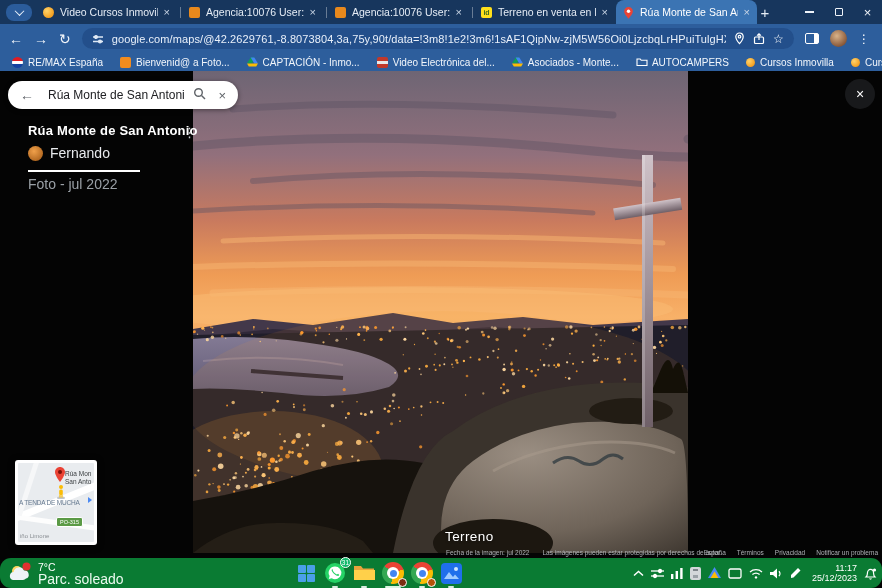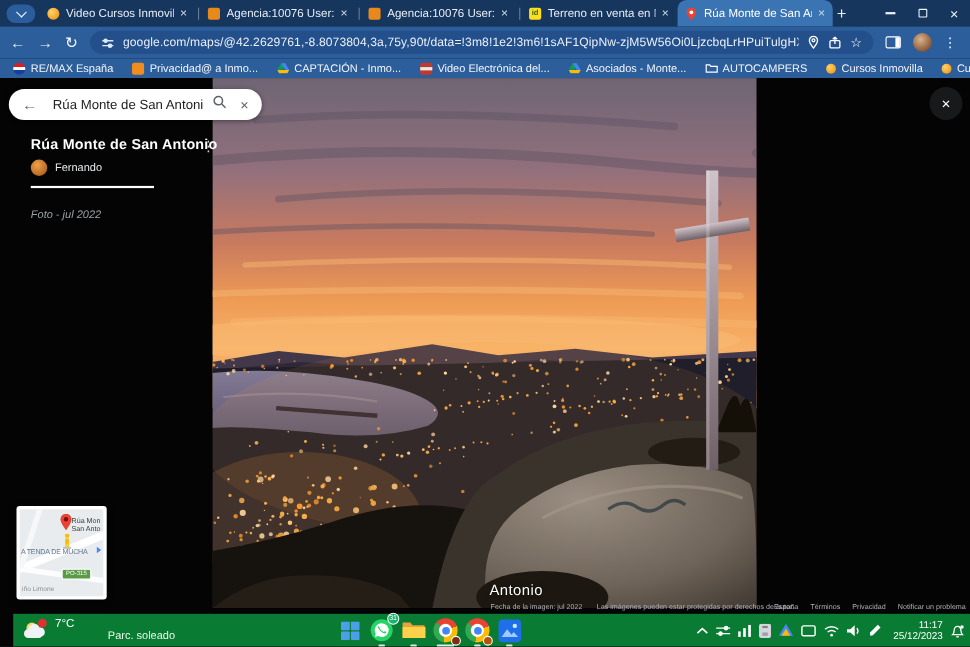--- a/index.html
+++ b/index.html
@@ -63,23 +63,23 @@
   .searchpill{position:absolute;left:8px;top:10px;width:230px;height:28px;border-radius:14px;background:#fff;
               box-shadow:0 1px 5px rgba(0,0,0,.45);display:flex;align-items:center;padding:0 12px;gap:8px;z-index:5;}
   .sp-back{color:#5f6368;font-size:14px;}
   .sp-text{flex:1;font-size:12px;color:#202124;margin-left:6px;white-space:nowrap;overflow:hidden;}
   .sp-x{color:#5f6368;font-size:13px;margin-left:4px;}
   .card{position:absolute;left:28px;top:52px;z-index:5;color:#fff;width:160px;}
   .card-title{font-size:13px;font-weight:bold;letter-spacing:.2px;white-space:nowrap;}
   .card-kebab{position:absolute;right:-8px;top:2px;font-size:13px;color:#cdd2d9;}
   .card-author{display:flex;align-items:center;gap:7px;margin-top:7px;}
   .card-avatar{width:15px;height:15px;border-radius:50%;background:radial-gradient(circle at 40% 35%,#f0a04a,#9c5412);}
-  .card-author span{font-size:10px;color:#e8eaed;}
+  .card-author span{font-size:14px;color:#e8eaed;}
   .card-line{margin-top:9px;width:112px;height:2px;background:#fff;}
-  .card-meta{margin-top:19px;font-size:10px;color:#9aa0a6;font-style:italic;}
+  .card-meta{margin-top:4px;font-size:14px;color:#9aa0a6;}
   .closephoto{position:absolute;right:7px;top:8px;width:30px;height:30px;border-radius:50%;
               background:rgba(28,29,32,.85);display:flex;align-items:center;justify-content:center;
               color:#fff;font-size:14px;z-index:6;}
   .watermark{position:absolute;left:445px;top:458px;z-index:4;color:#fff;font-size:13.5px;
              letter-spacing:.4px;text-shadow:0 0 3px rgba(0,0,0,.6);}
   .mapsfooter{position:absolute;left:0;right:0;top:477px;height:10px;z-index:6;font-size:6.5px;color:#aeb1b6;}
   .mf-left{position:absolute;left:446px;top:1px;display:flex;gap:13px;white-space:nowrap;}
   .mf-right{position:absolute;right:4px;top:1px;display:flex;gap:11px;white-space:nowrap;}
 
   
@@ -93,25 +93,25 @@
   .mm-poi{position:absolute;left:1px;top:36px;font-size:6.5px;color:#64788f;white-space:nowrap;letter-spacing:-.2px;}
   .mm-badge{position:absolute;left:38px;top:54px;background:#5b9a46;border:1px solid #fff;color:#fff;
             font-size:5.5px;padding:1px 3px;border-radius:2px;}
   .mm-street{position:absolute;left:2px;top:70px;font-size:6px;color:#8a8f94;white-space:nowrap;}
   .mm-pin{position:absolute;left:36px;top:4px;width:12px;height:16px;}
   .mm-peg{position:absolute;left:39px;top:22px;width:8px;height:14px;}
   .mm-poimark{position:absolute;right:2px;top:34px;width:0;height:0;border-left:4px solid #4a89f3;
               border-top:3px solid transparent;border-bottom:3px solid transparent;}
 
   
-  .taskbar{position:absolute;top:558px;left:12px;right:0;height:30px;background:#0a7b33;color:#fff;}
+  .taskbar{position:absolute;top:558px;left:0;right:0;height:30px;background:#0a7b33;color:#fff;border-radius:11px;}
   .weather{position:absolute;left:8px;top:3px;display:flex;align-items:center;gap:6px;}
   .weather-ic{position:relative;width:24px;height:24px;}
   .weather-txt{font-size:10.5px;line-height:12px;}
-  .weather-txt .cond{font-size:10px;color:#eafaef;margin-left:48px;}
+  .weather-txt .cond{font-size:14px;color:#eafaef;}
   .centerdock{position:absolute;left:294px;top:3px;display:flex;align-items:center;gap:5px;height:24px;}
   .startbtn{width:24px;height:24px;display:flex;align-items:center;justify-content:center;}
   .tsearch{width:130px;height:22px;border-radius:11px;background:#fff;display:flex;align-items:center;
            padding:0 9px;gap:6px;}
   .tsearch input{border:none;outline:none;background:transparent;font-size:10.5px;width:86px;
                  font-family:"Liberation Sans",sans-serif;color:#202124;}
   .tsearch input::placeholder{color:#5f6368;}
   .dockic{position:relative;width:24px;height:24px;display:flex;align-items:center;justify-content:center;}
   .runbar{position:absolute;bottom:-3px;left:50%;transform:translateX(-50%);height:2.5px;border-radius:2px;
           background:rgba(255,255,255,.85);}
@@ -215,21 +215,21 @@
     </div>
   </div>
 
   <div class="bookmarks">
     <div class="bm">
       <span class="bm-ic remax"></span>
       <span>RE/MAX España</span>
     </div>
     <div class="bm">
       <span class="bm-ic orange"></span>
-      <span>Privacidad@ a Inmo...</span>
+      <span>Bienvenid@ a Foto...</span>
     </div>
     <div class="bm">
       <span class="bm-ic"><svg width="11" height="10" viewBox="0 0 12 11">
             <path d="M4 .5h4L5.8 6.8H0z" fill="#0f9d58"></path>
             <path d="M8 .5L12 7.2H8L4 .5z" fill="#4285f4"></path>
             <path d="M1.9 10.5L0 7.2h12l-1.9 3.3z" fill="#fbbc04"></path>
           </svg></span>
       <span>CAPTACIÓN - Inmo...</span>
     </div>
     <div class="bm">
@@ -786,21 +786,21 @@
         <svg class="mm-peg" viewBox="0 0 8 14">
             <ellipse cx="4" cy="13" rx="4" ry="1.4" fill="#9aa0a6" opacity=".6"></ellipse>
             <circle cx="4" cy="2" r="2" fill="#fbbc04"></circle>
             <rect x="2.2" y="4.4" width="3.6" height="5.5" rx="1.5" fill="#fbbc04"></rect>
             <rect x="2.4" y="9.6" width="1.2" height="3" fill="#fbbc04"></rect>
             <rect x="4.4" y="9.6" width="1.2" height="3" fill="#fbbc04"></rect>
           </svg>
       </div>
     </div>
 
-    <div class="watermark">Antonio</div>
+    <div class="watermark">Terreno</div>
     <div class="mapsfooter">
       <div class="mf-left">
         <span>Fecha de la imagen: jul 2022</span>
         <span>Las imágenes pueden estar protegidas por derechos de autor.</span>
       </div>
       <div class="mf-right">
         <span>España</span>
         <span>Términos</span>
         <span>Privacidad</span>
         <span>Notificar un problema</span>

